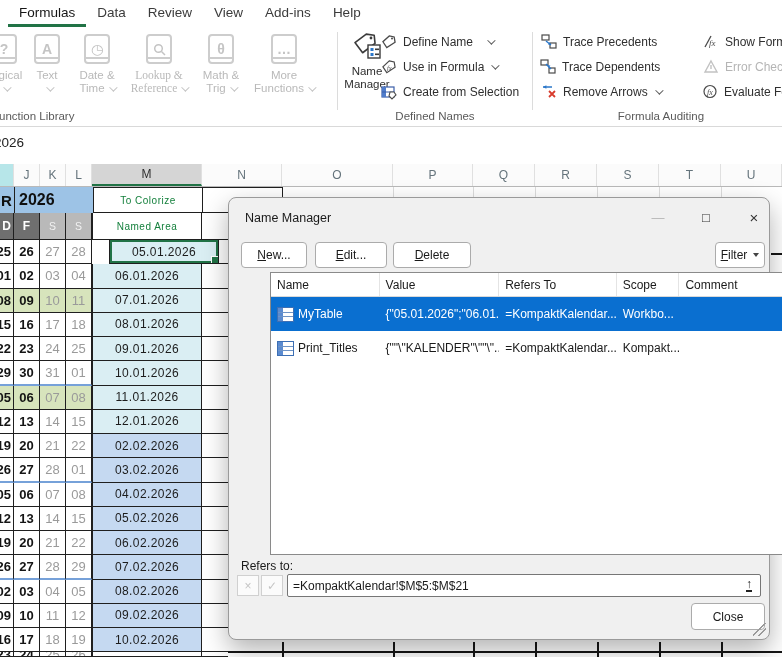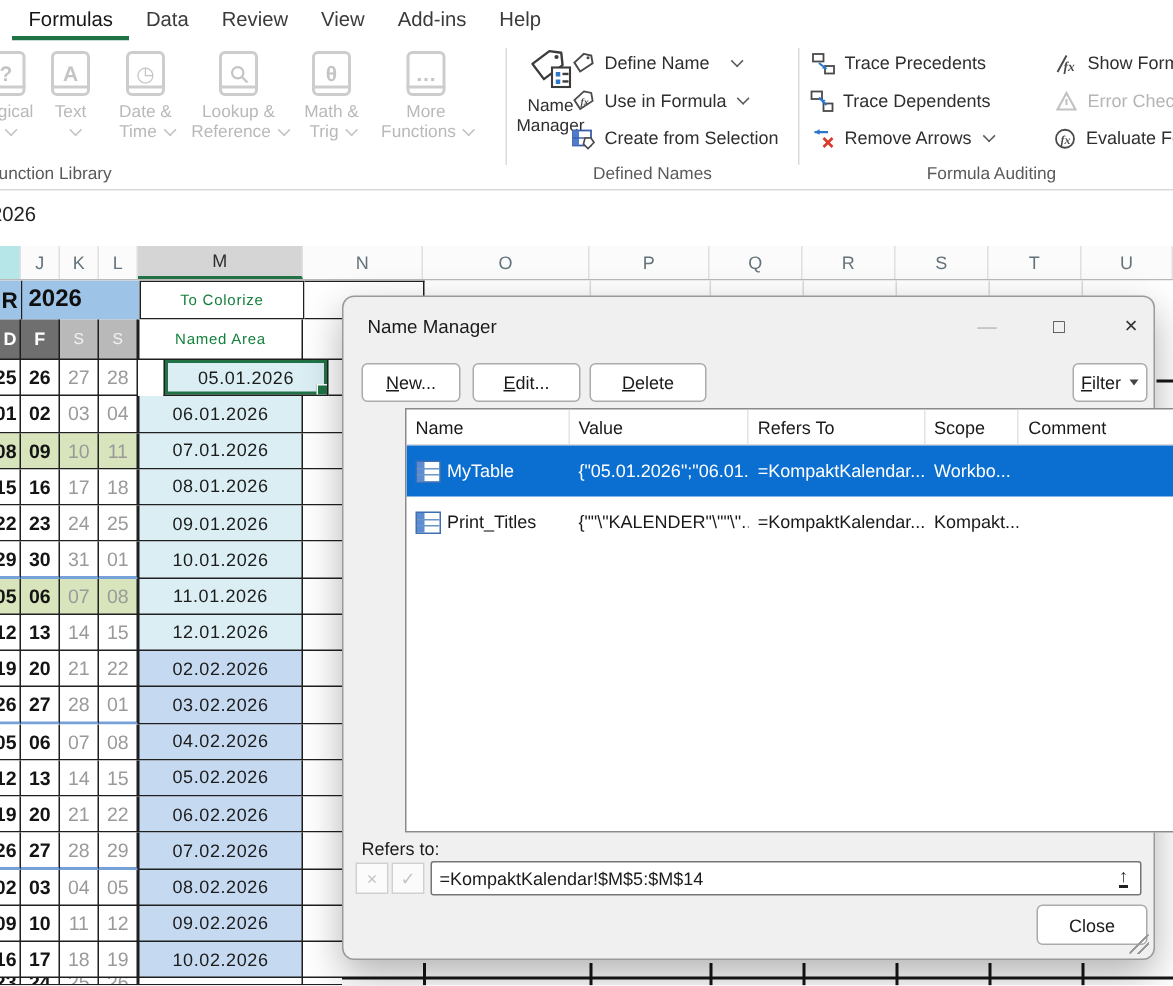--- a/index.html
+++ b/index.html
@@ -19,21 +19,21 @@
         display:flex;align-items:center;justify-content:center;color:#c4c4c4;
         font-size:14px;font-weight:bold;box-sizing:border-box;margin-bottom:5px;}
   .book:after{content:"";position:absolute;left:-2px;right:-2px;bottom:3px;height:2px;background:#cdcdcd;}
   .flib-label{font-size:11.5px;line-height:13px;color:#b9b9b9;text-align:center;white-space:nowrap;}
   .chev{display:inline-block;width:5px;height:5px;border-right:1.4px solid;border-bottom:1.4px solid;
         transform:rotate(45deg) translateY(-2px);margin-left:4px;}
   .flib .chev{color:#c3c3c3;}
   .nm-btn{position:absolute;left:338px;top:4px;width:58px;display:flex;flex-direction:column;align-items:center;cursor:default;}
   .nm-label{font-size:11.5px;line-height:13px;color:#2f2f2f;text-align:center;margin-top:4px;}
   .small-btn{position:absolute;display:flex;align-items:center;font-size:12px;color:#2f2f2f;white-space:nowrap;cursor:default;}
-  .small-btn .ic{width:18px;height:16px;margin-right:5px;display:flex;align-items:center;justify-content:center;font-weight:bold;}
+  .small-btn .ic{width:18px;height:16px;margin-right:5px;display:flex;align-items:flex-start;justify-content:center;}
   .small-btn .chev{color:#5a5a5a;margin-left:7px;}
   .small-btn.disabled{color:#b5b5b5;}
   
   .fbar{position:absolute;top:126px;left:0;right:0;height:37px;background:#fff;border-top:1px solid #d9d9d9;border-bottom:1px solid #cfcfcf;}
   .fbar-text{position:absolute;left:-6px;top:8px;font-size:13.5px;color:#222;}
   
   .colheads{position:absolute;top:164px;left:0;height:23px;display:flex;background:#fbfbfb;border-bottom:1px solid #b9b9b9;box-sizing:border-box;}
   .ch{box-sizing:border-box;border-right:1px solid #e0e0e0;font-size:12px;color:#64737b;
       display:flex;align-items:center;justify-content:center;}
   .ch.sel{background:#d5d5d5;color:#2e2e2e;border-bottom:2px solid var(--accent);}
@@ -136,21 +136,21 @@
         <div class="flib-item" style="width: 46px;">
           <div class="book">A</div>
           <div class="flib-label">Text</div>
           <div class="flib-label"><span class="chev"></span></div>
         </div>
         <div class="flib-item" style="width: 54px;">
           <div class="book">◷</div>
           <div class="flib-label">Date &amp;</div>
           <div class="flib-label">Time<span class="chev"></span></div>
         </div>
-        <div class="flib-item" style="width: 70px;">
+        <div class="flib-item" style="width: 70px; font-family: Liberation Serif, serif;">
           <div class="book">
             <svg width="13" height="13" viewBox="0 0 13 13">
               <circle cx="5.5" cy="5.5" r="3.8" fill="none" stroke="#c4c4c4" stroke-width="1.5"></circle>
               <line x1="8.5" y1="8.5" x2="12" y2="12" stroke="#c4c4c4" stroke-width="1.5"></line>
             </svg>
           </div>
           <div class="flib-label">Lookup &amp;</div>
           <div class="flib-label">Reference<span class="chev"></span></div>
         </div>
         <div class="flib-item" style="width: 54px;">
@@ -744,21 +744,21 @@
           <div class="nl-cell" style="width: 119px;">
             <span></span>
           </div>
         </div>
       </div>
 
     <div class="refers-label ul"><span class="lbl">Refers to:</span></div>
     <div class="mini" style="left:8px">×</div>
     <div class="mini" style="left:32px">✓</div>
     <div class="refers-field">
-      <span class="refers-text">=KompaktKalendar!$M$5:$M$14</span>
+      <span class="refers-text">=KompaktKalendar!$M$5:$M$21</span>
       <span class="collapse">
           <span>↑</span>
         </span>
     </div>
     <div class="btn" style="left:462px;top:405px;width:74px;height:27px">
         <span class="lbl">Close</span>
       </div>
     <div class="grip"></div>
   </div>
 

